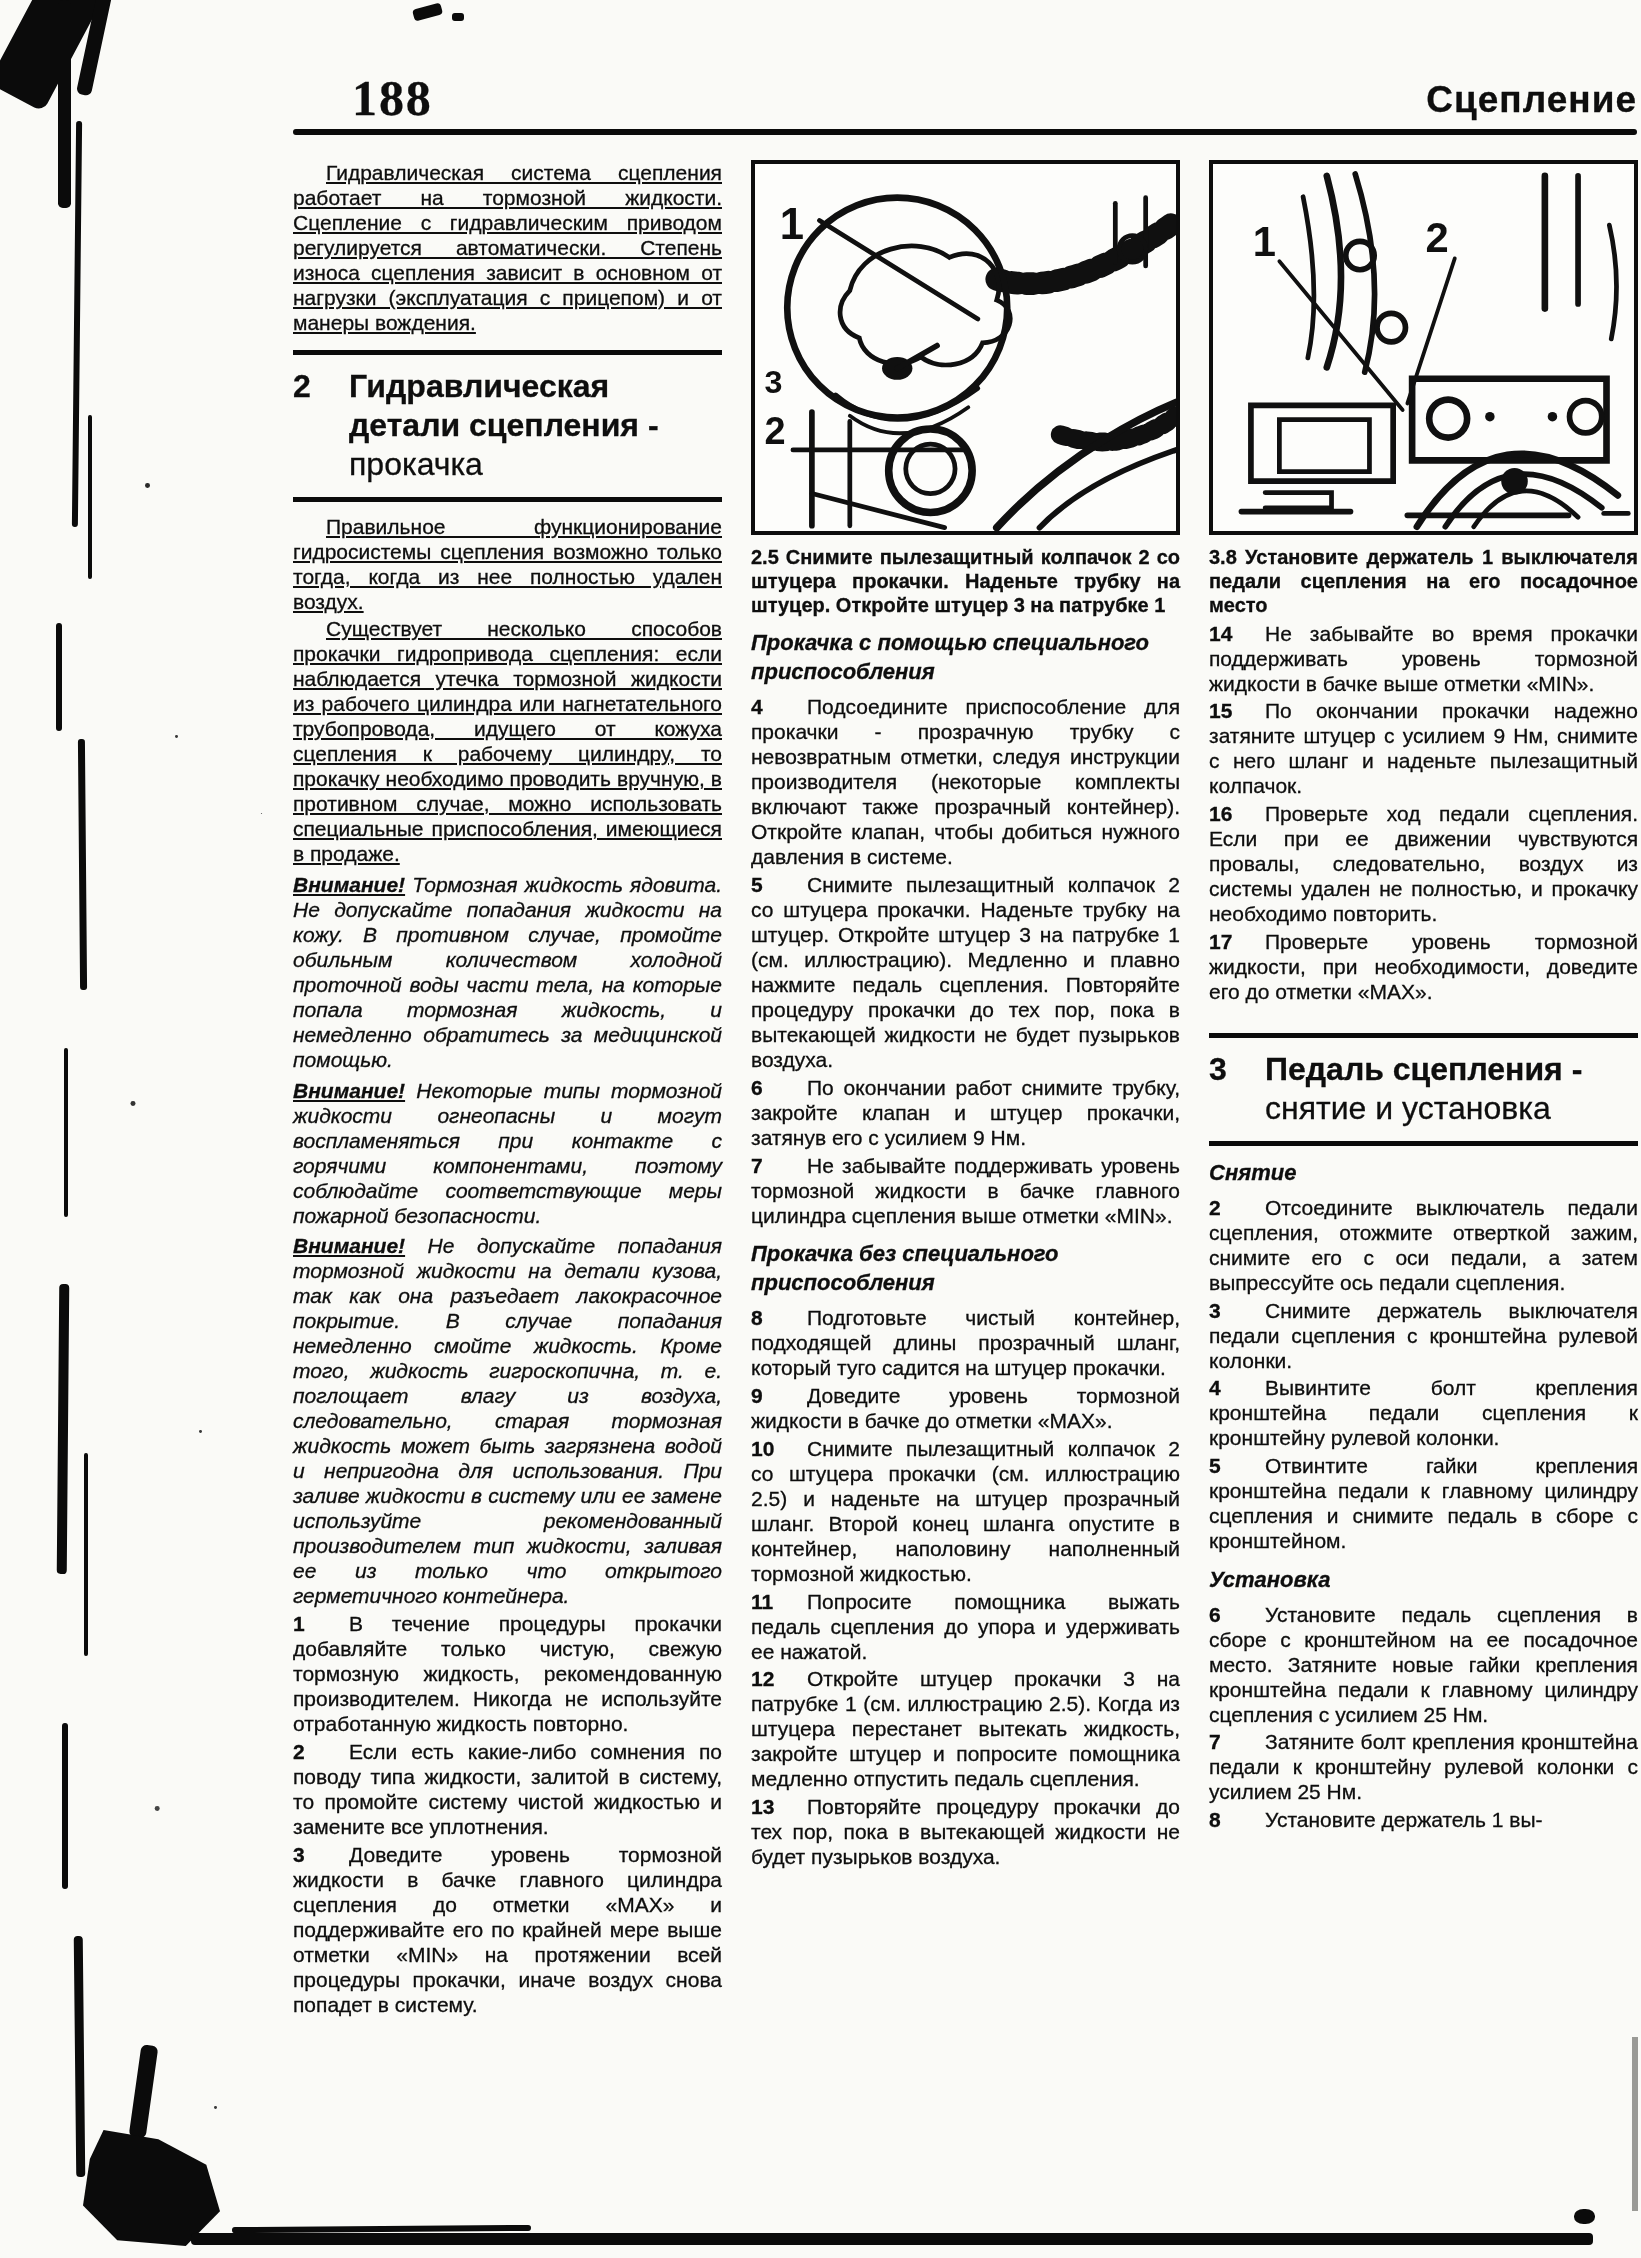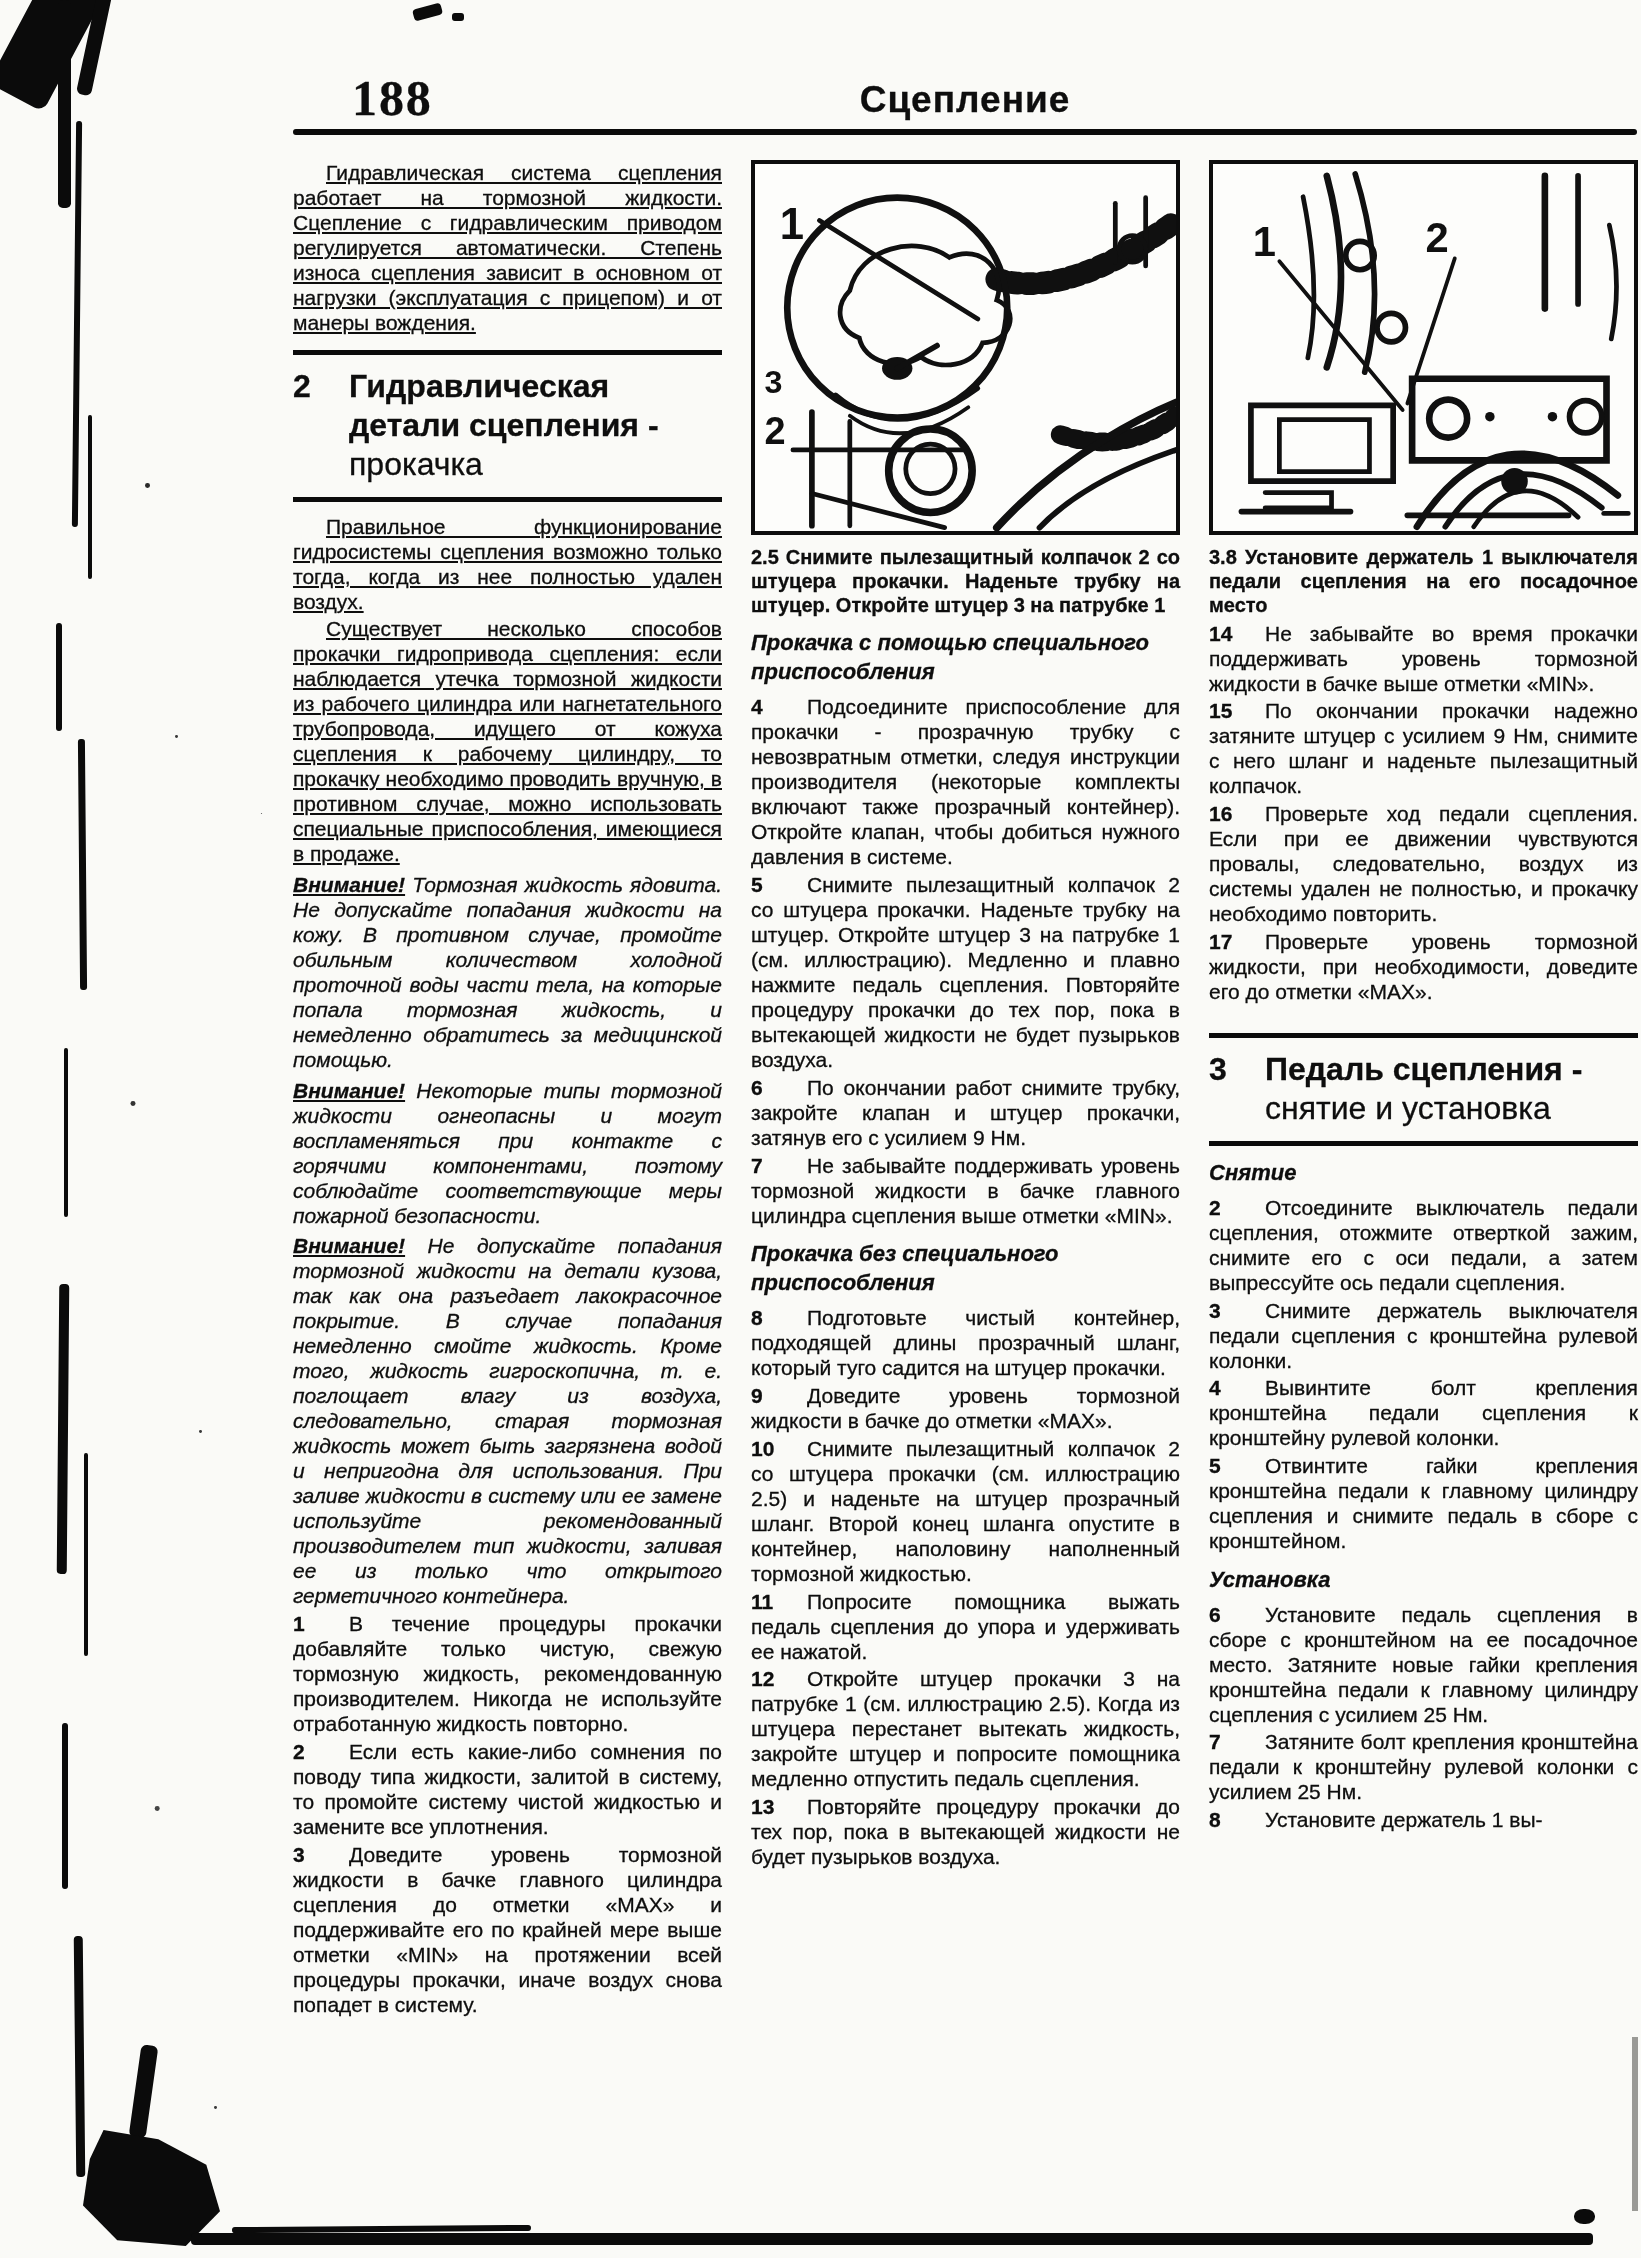--- a/index.html
+++ b/index.html
@@ -3,21 +3,21 @@
 <meta charset="utf-8">
 <style>
   html,body{margin:0;padding:0;background:#6e6e6e;}
   .page{position:relative;width:1641px;height:2258px;background:#fafaf7;overflow:hidden;
         font-family:"Liberation Sans",sans-serif;color:#0e0e0e;
         -webkit-text-stroke:0.3px #0e0e0e;}
   .content{position:absolute;left:293px;top:48px;width:1344px;z-index:10;}
   .masthead{position:relative;height:87px;}
   .pagenum{position:absolute;left:23px;top:21px;font-family:"Liberation Serif",serif;
            font-weight:bold;font-size:50px;letter-spacing:1.9px;margin-left:36px;}
-  .ptitle{position:absolute;left:0;right:0;top:31px;text-align:center;
+  .ptitle{position:absolute;left:0;right:0;top:31px;text-align:right;
           font-size:37px;font-weight:bold;letter-spacing:1px;}
   .hrule{position:absolute;left:0;right:0;bottom:0;height:5.8px;background:#0b0b0b;border-radius:2.9px;}
   .cols{display:grid;grid-template-columns:429px 429px 429px;column-gap:29px;margin-top:25px;}
   .col{min-width:0;}
   p{margin:0;text-align:justify;font-size:21px;line-height:25px;}
   .indent{text-indent:33px;text-decoration:underline;}
   .para{margin-top:1.9px;}
   .step{margin-top:2.9px;}
   .stepnum{font-weight:bold;display:inline-block;min-width:56px;}
   .warn{margin-top:5.8px;}

